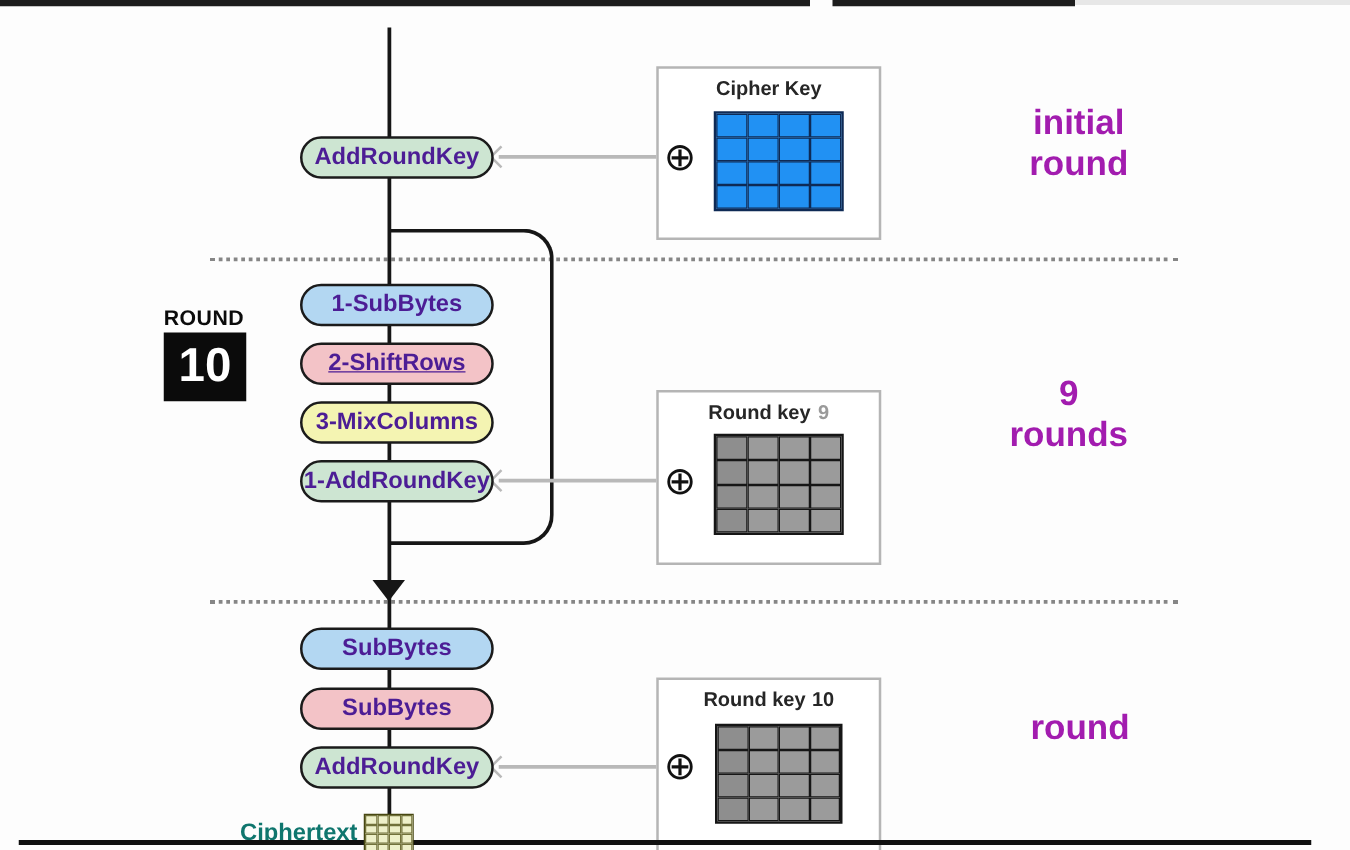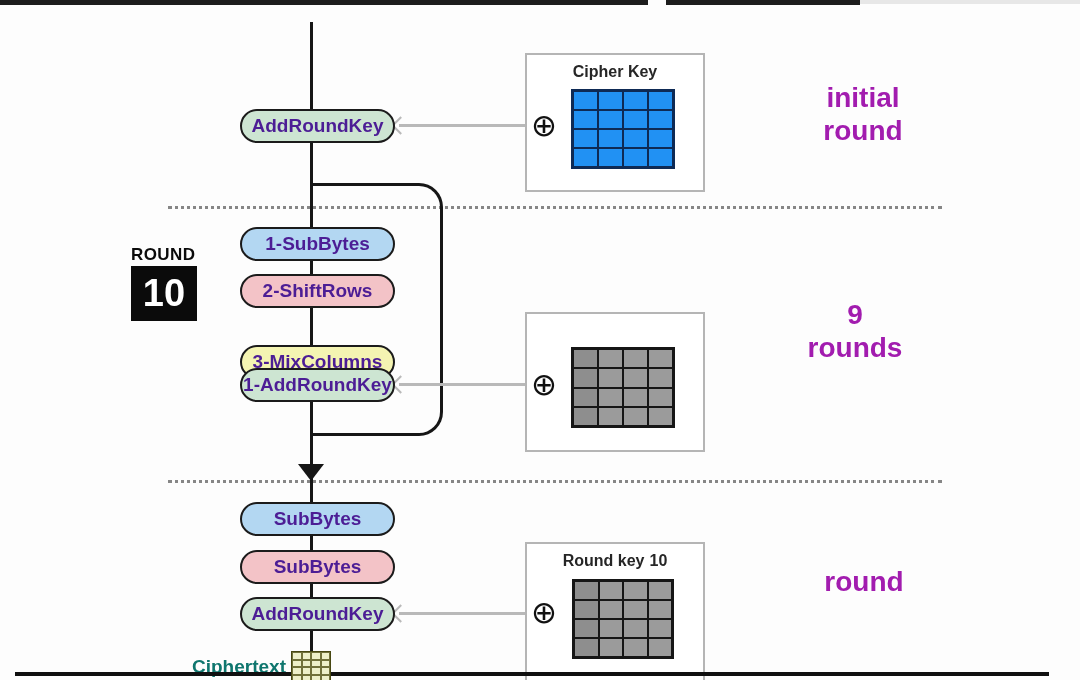--- a/index.html
+++ b/index.html
@@ -95,24 +95,24 @@
   <span>10</span>
 </div>
 
 <div class="pill green" style="top:109px;">
   <span>AddRoundKey</span>
 </div>
 
 <div class="pill blue" style="top:227px;">
   <span>1-SubBytes</span>
 </div>
-<div class="pill pink" style="top:274px;">
+<div class="pill pink" style="top:274px;text-decoration:underline;">
   <span>2-ShiftRows</span>
 </div>
-<div class="pill yellow" style="top:321px;margin-top:24px;">
+<div class="pill yellow" style="top:321px;">
   <span>3-MixColumns</span>
 </div>
 <div class="pill green" style="top:368px;">
   <span>1-AddRoundKey</span>
 </div>
 
 <div class="pill blue" style="top:502px;">
   <span>SubBytes</span>
 </div>
 <div class="pill pink" style="top:550px;">
@@ -146,20 +146,23 @@
       <i></i>
       <i></i>
       <i></i>
       <i></i>
       <i></i>
     </div>
 </div>
 <div class="xor" style="top:110px;">⊕</div>
 
 <div class="keybox" style="top:312px;height:140px;">
+  <div class="title">
+    <span>Round key</span><span class="num-gray">9</span>
+  </div>
   <div class="grid16 grid-gray" style="left:44px;top:33px;width:104px;height:81px;">
       <i></i>
       <i></i>
       <i></i>
       <i></i>
       <i></i>
       <i></i>
       <i></i>
       <i></i>
       <i></i>

